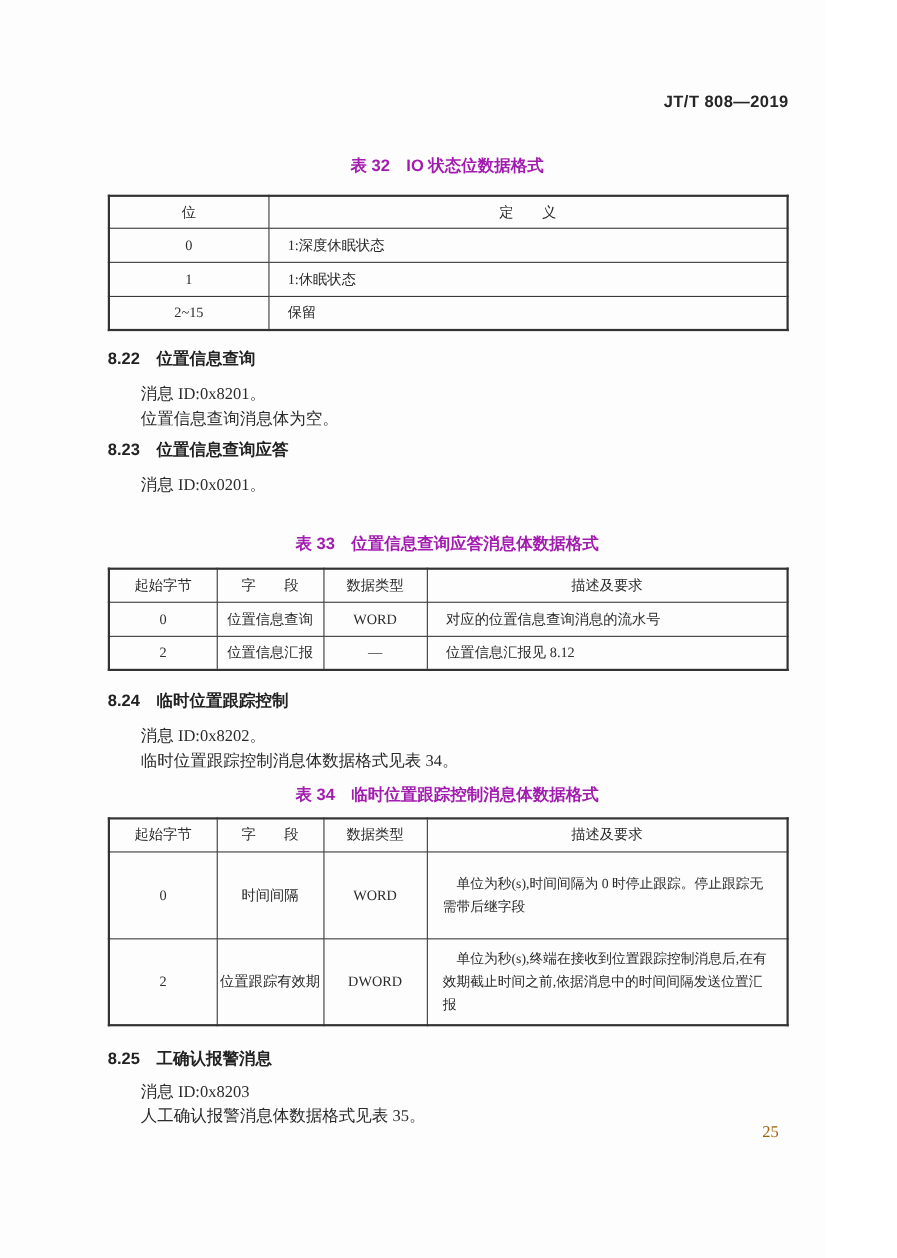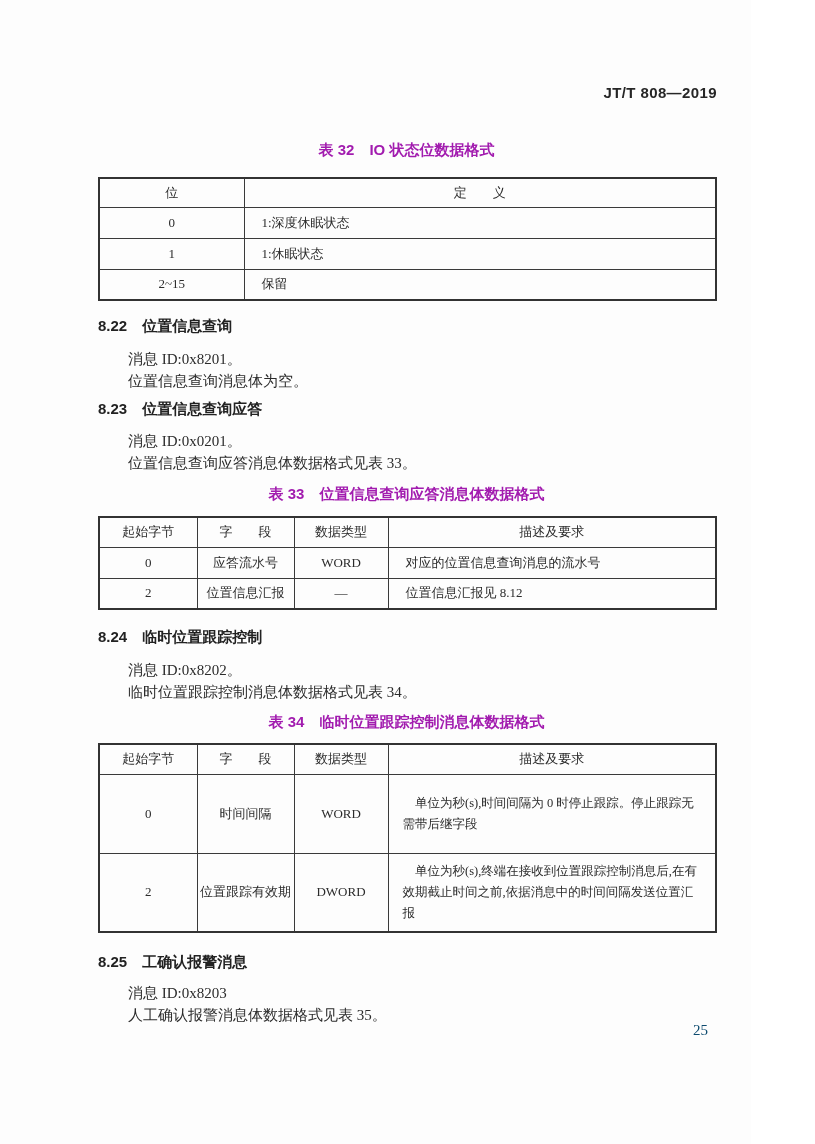--- a/index.html
+++ b/index.html
@@ -83,21 +83,21 @@
     color: #2b2b2b;
     white-space: nowrap;
   }
   .page-number {
     position: absolute;
     top: 1022px;
     left: 98px;
     width: 610px;
     text-align: right;
     font-size: 15px;
-    color: #0c4a6e;
+    color: #a16207;
   }
 </style>
 </head>
 <body>
 
 <div class="page">
 
   <div class="doc-header">JT/T 808—2019</div>
 
   <div class="caption" style="top:141px">表 32　IO 状态位数据格式</div>
@@ -125,40 +125,39 @@
       </tr>
     </tbody>
   </table>
 
   <div class="sec-heading" style="top:317px">8.22　位置信息查询</div>
   <div class="body-line" style="top:349px">消息 ID:0x8201。</div>
   <div class="body-line" style="top:371px">位置信息查询消息体为空。</div>
 
   <div class="sec-heading" style="top:400px">8.23　位置信息查询应答</div>
   <div class="body-line" style="top:431px">消息 ID:0x0201。</div>
-  <div class="body-line" style="top:453px">位置信息查询应答消息体数据格式见表 33。</div>
 
   <div class="caption" style="top:485px">表 33　位置信息查询应答消息体数据格式</div>
   <table class="tbl t33" style="top:516px">
     <colgroup>
         <col style="width:98px">
         <col style="width:97px">
         <col style="width:94px">
         <col style="width:328px">
       </colgroup>
     <tbody>
       <tr class="hr">
         <th>起始字节</th>
         <th>字　　段</th>
         <th>数据类型</th>
         <th>描述及要求</th>
       </tr>
       <tr class="dr">
         <td>0</td>
-        <td>应答流水号</td>
+        <td>位置信息查询</td>
         <td>WORD</td>
         <td class="l">对应的位置信息查询消息的流水号</td>
       </tr>
       <tr class="dr">
         <td>2</td>
         <td>位置信息汇报</td>
         <td>—</td>
         <td class="l">位置信息汇报见 8.12</td>
       </tr>
     </tbody>

